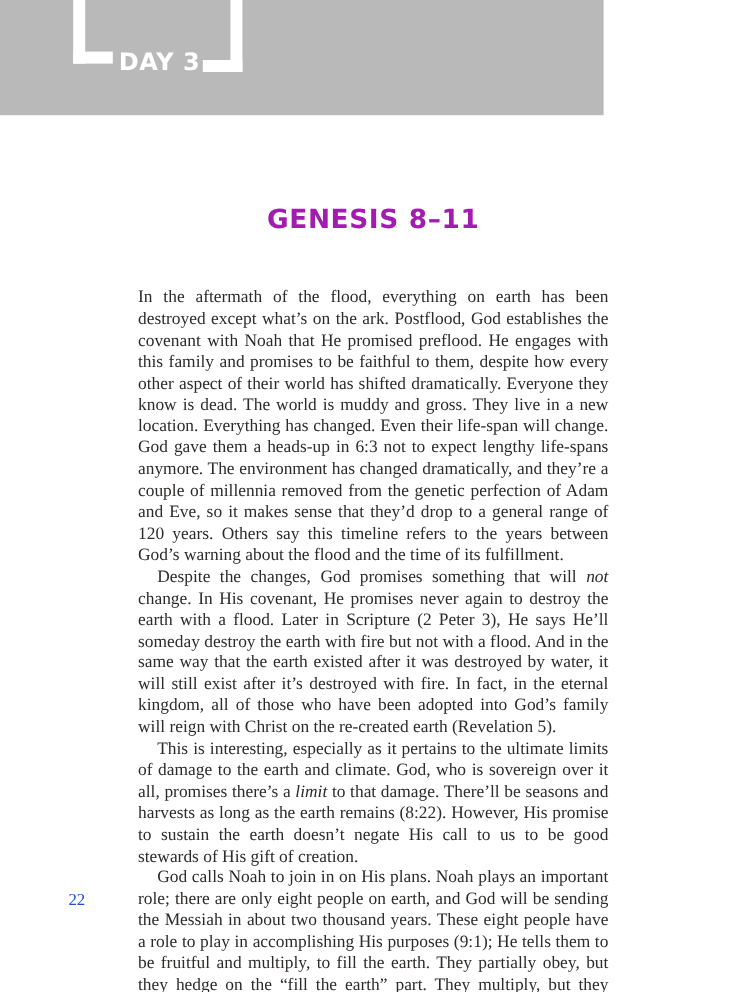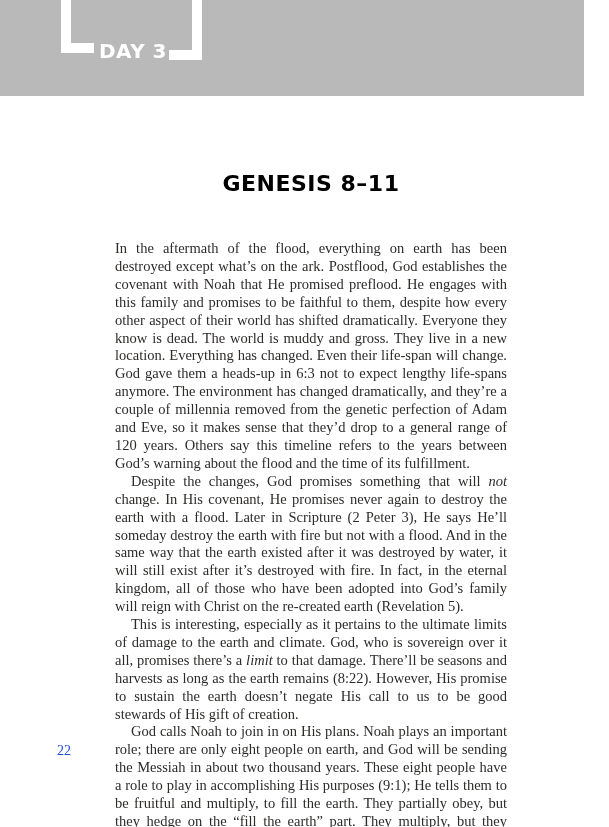--- a/index.html
+++ b/index.html
@@ -14,21 +14,21 @@
     background: #ffffff;
     overflow: hidden;
     font-family: "Liberation Serif", serif;
   }
 
   
   .band {
     position: absolute;
     top: 0;
     left: 0;
-    width: 584px;
+    width: 503px;
     height: 96px;
     background: #b9b9b9;
   }
   .bracket-piece {
     position: absolute;
     background: #ffffff;
   }
   .br-left-v  { left: 61px;  top: 0;    width: 10px; height: 53px; }
   .br-left-f  { left: 61px;  top: 43px; width: 33px; height: 10px; }
   .br-right-v { left: 192px; top: 0;    width: 10px; height: 60px; }
@@ -54,21 +54,21 @@
     position: absolute;
     top: 171px;
     left: 115px;
     width: 392px;
     margin: 0;
     text-align: center;
     font-family: "DejaVu Sans", sans-serif;
     font-weight: 800;
     font-size: 22px;
     letter-spacing: 0.5px;
-    color: #000000;
+    color: #a21caf;
   }
 
   
   .body-text {
     position: absolute;
     top: 240px;
     left: 115px;
     width: 392px;
     color: #2d2b2a;
     font-size: 14.5px;

